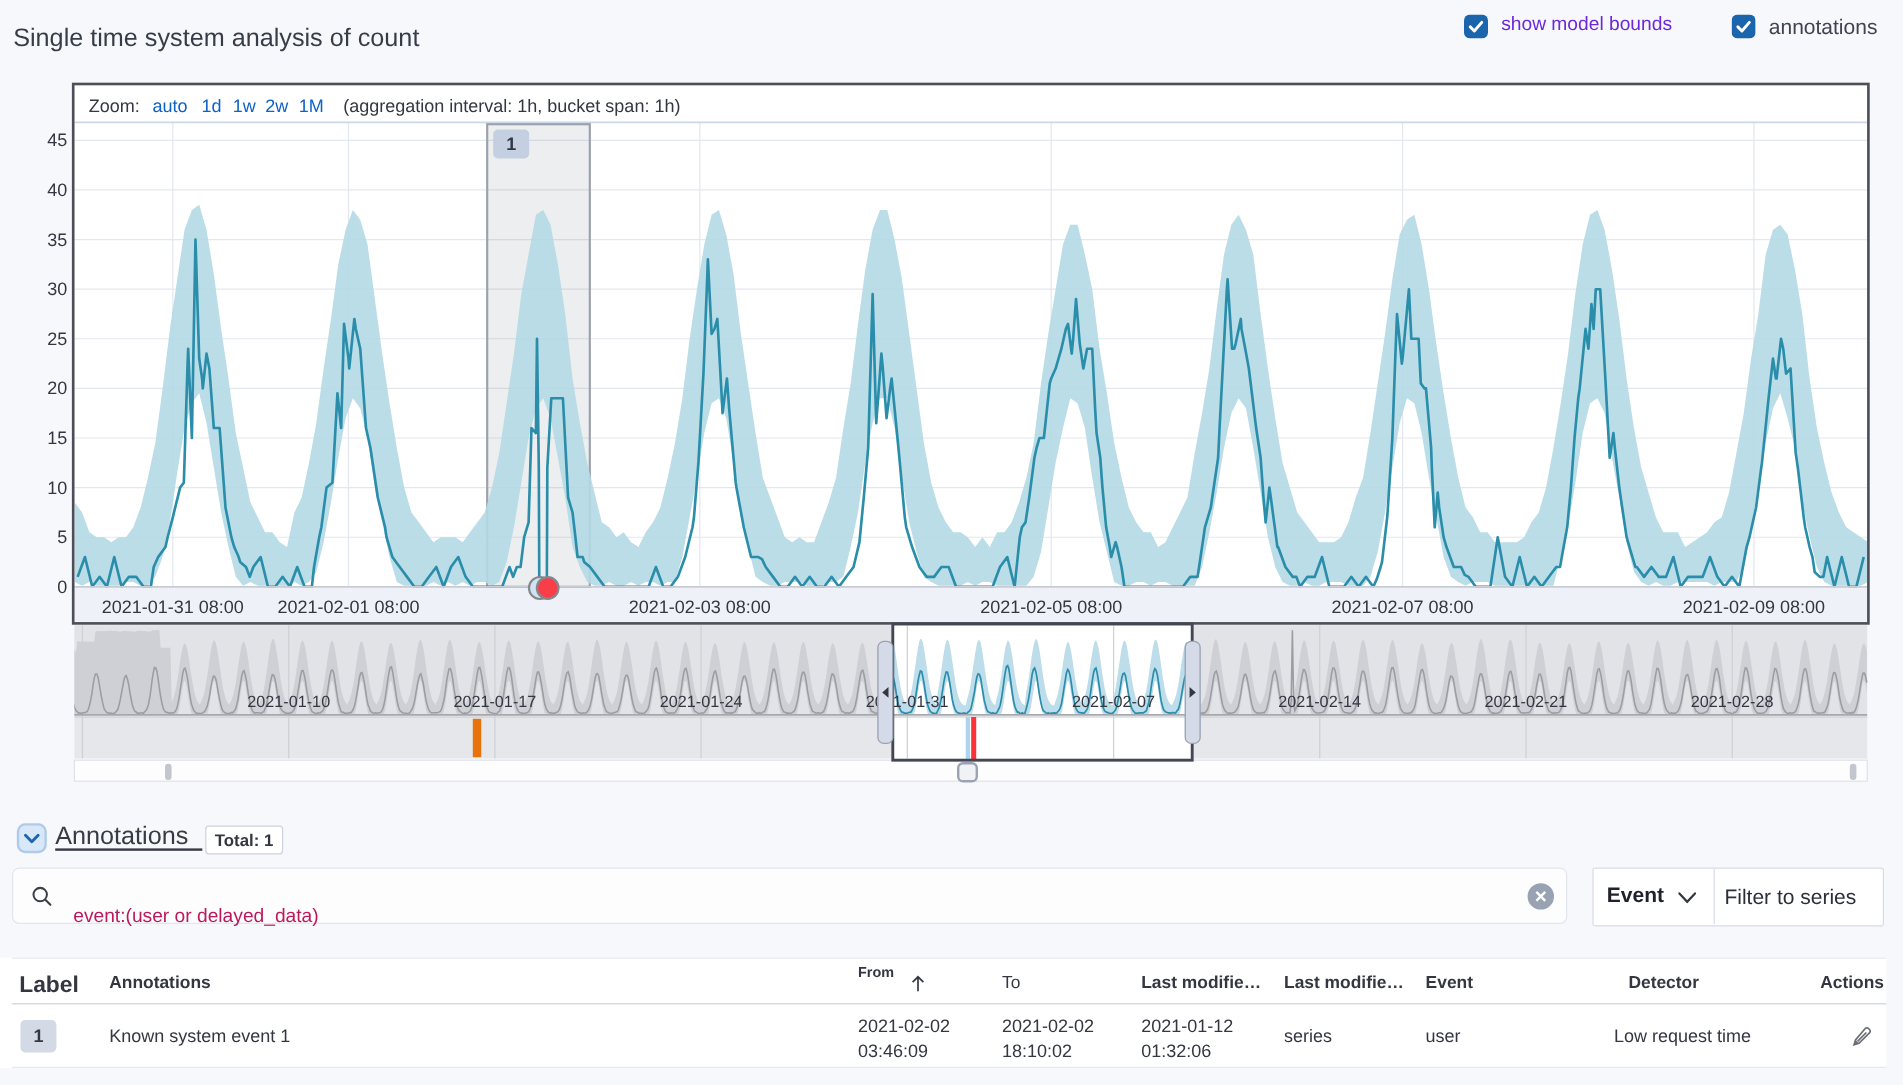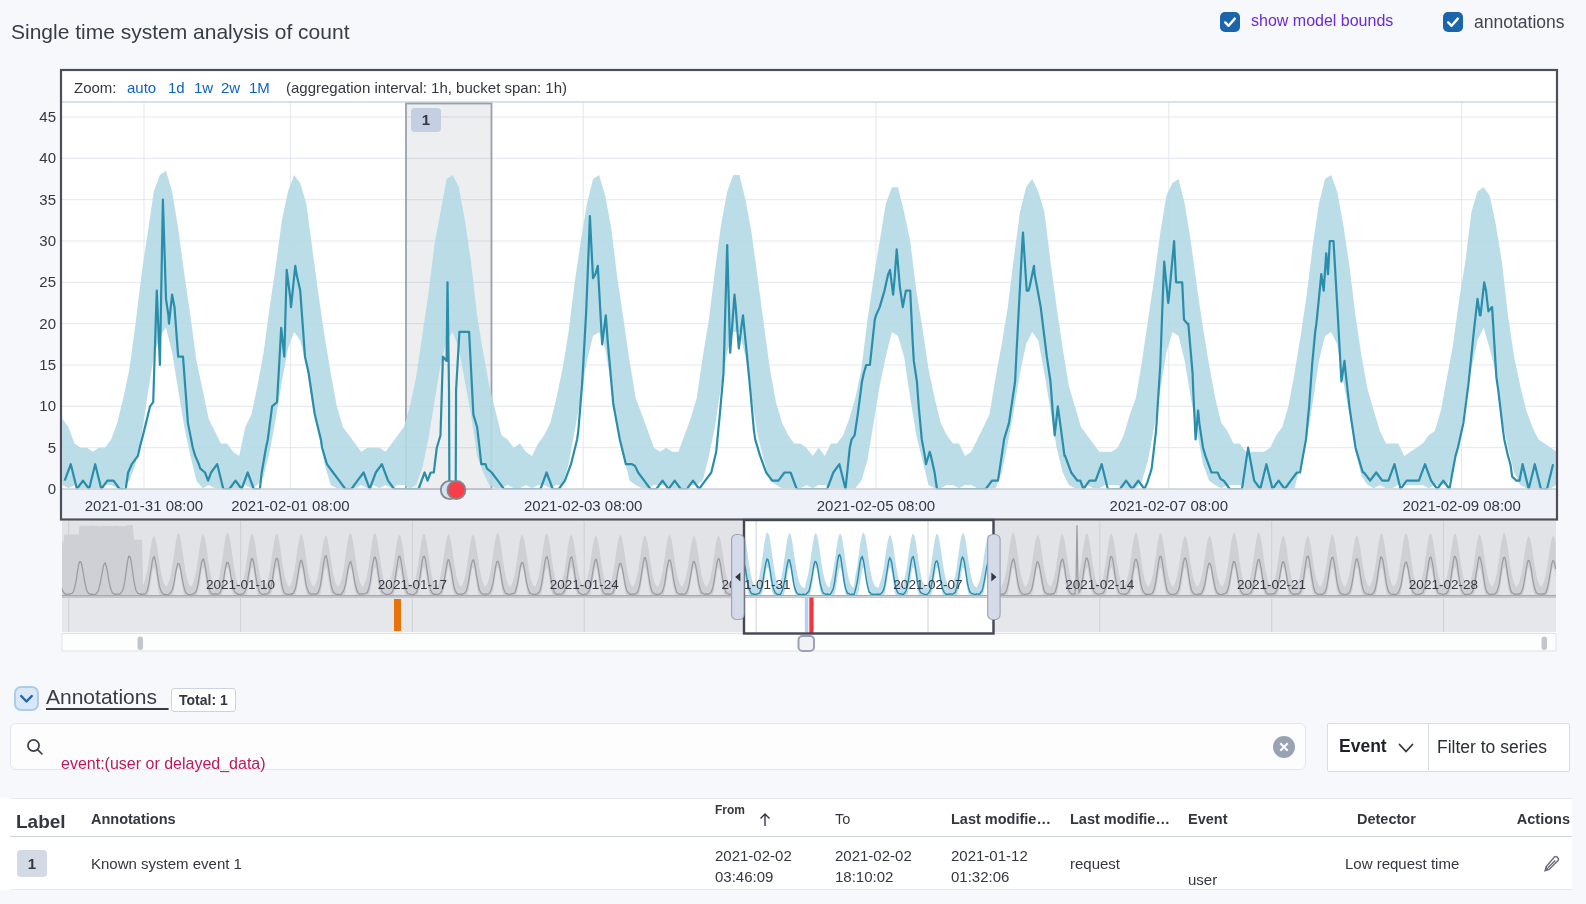--- a/index.html
+++ b/index.html
@@ -179,19 +179,19 @@
 <div class="abs" style="left:1345px;top:811px;font-size:14.5px;font-weight:700;margin-left:12px;">Detector</div>
 <div class="abs" style="left:1514px;top:811px;width:56px;font-size:14.5px;font-weight:700;text-align:right;">Actions</div>
 <svg class="abs" style="left:757px;top:812px" width="16" height="15">
     <path d="M8 14 L8 2 M3.5 6.5 L8 2 L12.5 6.5" fill="none" stroke="#343741" stroke-width="1.4"></path>
   </svg>
 <div class="abs" style="left:17px;top:850px;width:30px;height:27px;background:#d3dae6;border-radius:4px;font-size:15px;font-weight:600;text-align:center;line-height:27px;">1</div>
 <div class="abs" style="left:91px;top:855px;font-size:15px;">Known system event 1</div>
 <div class="abs" style="left:715px;top:845px;font-size:15px;line-height:21px;">2021-02-02<br>03:46:09</div>
 <div class="abs" style="left:835px;top:845px;font-size:15px;line-height:21px;">2021-02-02<br>18:10:02</div>
 <div class="abs" style="left:951px;top:845px;font-size:15px;line-height:21px;">2021-01-12<br>01:32:06</div>
-<div class="abs" style="left:1070px;top:855px;font-size:15px;">request</div>
-<div class="abs" style="left:1188px;top:855px;font-size:15px;margin-top:16px;">user</div>
+<div class="abs" style="left:1070px;top:855px;font-size:15px;">series</div>
+<div class="abs" style="left:1188px;top:855px;font-size:15px;">user</div>
 <div class="abs" style="left:1345px;top:855px;font-size:15px;">Low request time</div>
 <svg class="abs" style="left:1542px;top:854px" width="19" height="19" viewBox="0 0 16 16">
     <path d="M10.4 2.6 a1.6 1.6 0 0 1 2.3 0 l0.7 0.7 a1.6 1.6 0 0 1 0 2.3 L6 13 l-3.4 1 1-3.4 z" fill="none" stroke="#6b6e76" stroke-width="1.2"></path>
     <path d="M3.6 10.6 l-1 3.4 3.4-1 z" fill="#6b6e76"></path>
     <line x1="5" y1="11.6" x2="11.2" y2="5.4" stroke="#6b6e76" stroke-width="1.2"></line>
   </svg>
 </body></html>

